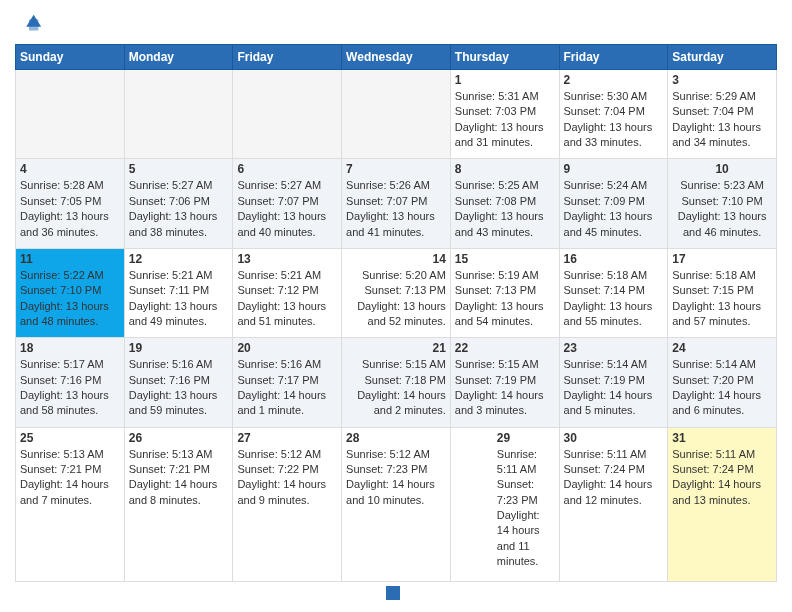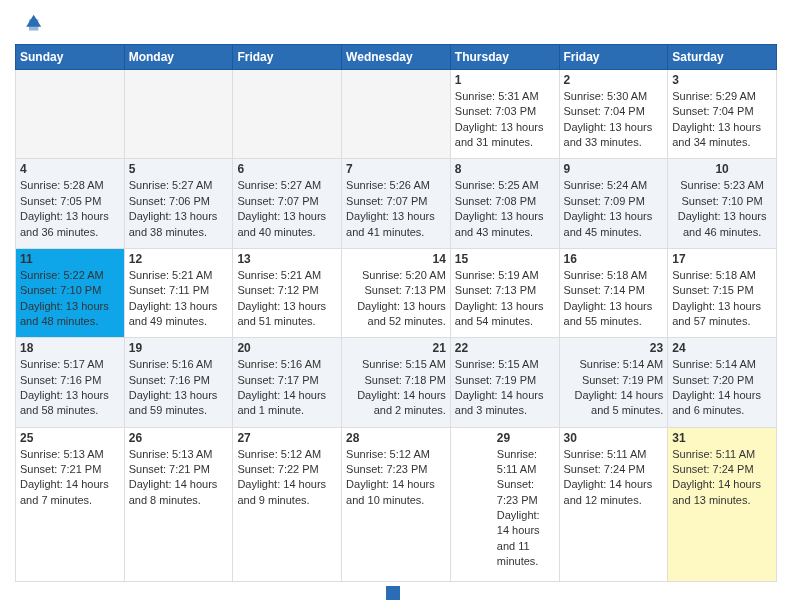--- a/index.html
+++ b/index.html
@@ -314,21 +314,21 @@
 Daylight: 14 hours
 and 2 minutes.</div>
           </td>
           <td style="background: rgb(240, 244, 248);">
             <span class="day-number">22</span>
             <div class="day-info" style="white-space: pre-line;">Sunrise: 5:15 AM
 Sunset: 7:19 PM
 Daylight: 14 hours
 and 3 minutes.</div>
           </td>
-          <td style="background: rgb(240, 244, 248); text-align: right;">
+          <td style="background: rgb(240, 244, 248);">
             <span class="day-number">23</span>
             <div class="day-info" style="white-space: pre-line;">Sunrise: 5:14 AM
 Sunset: 7:19 PM
 Daylight: 14 hours
 and 5 minutes.</div>
           </td>
           <td style="background: rgb(240, 244, 248);">
             <span class="day-number">24</span>
             <div class="day-info" style="white-space: pre-line;">Sunrise: 5:14 AM
 Sunset: 7:20 PM

